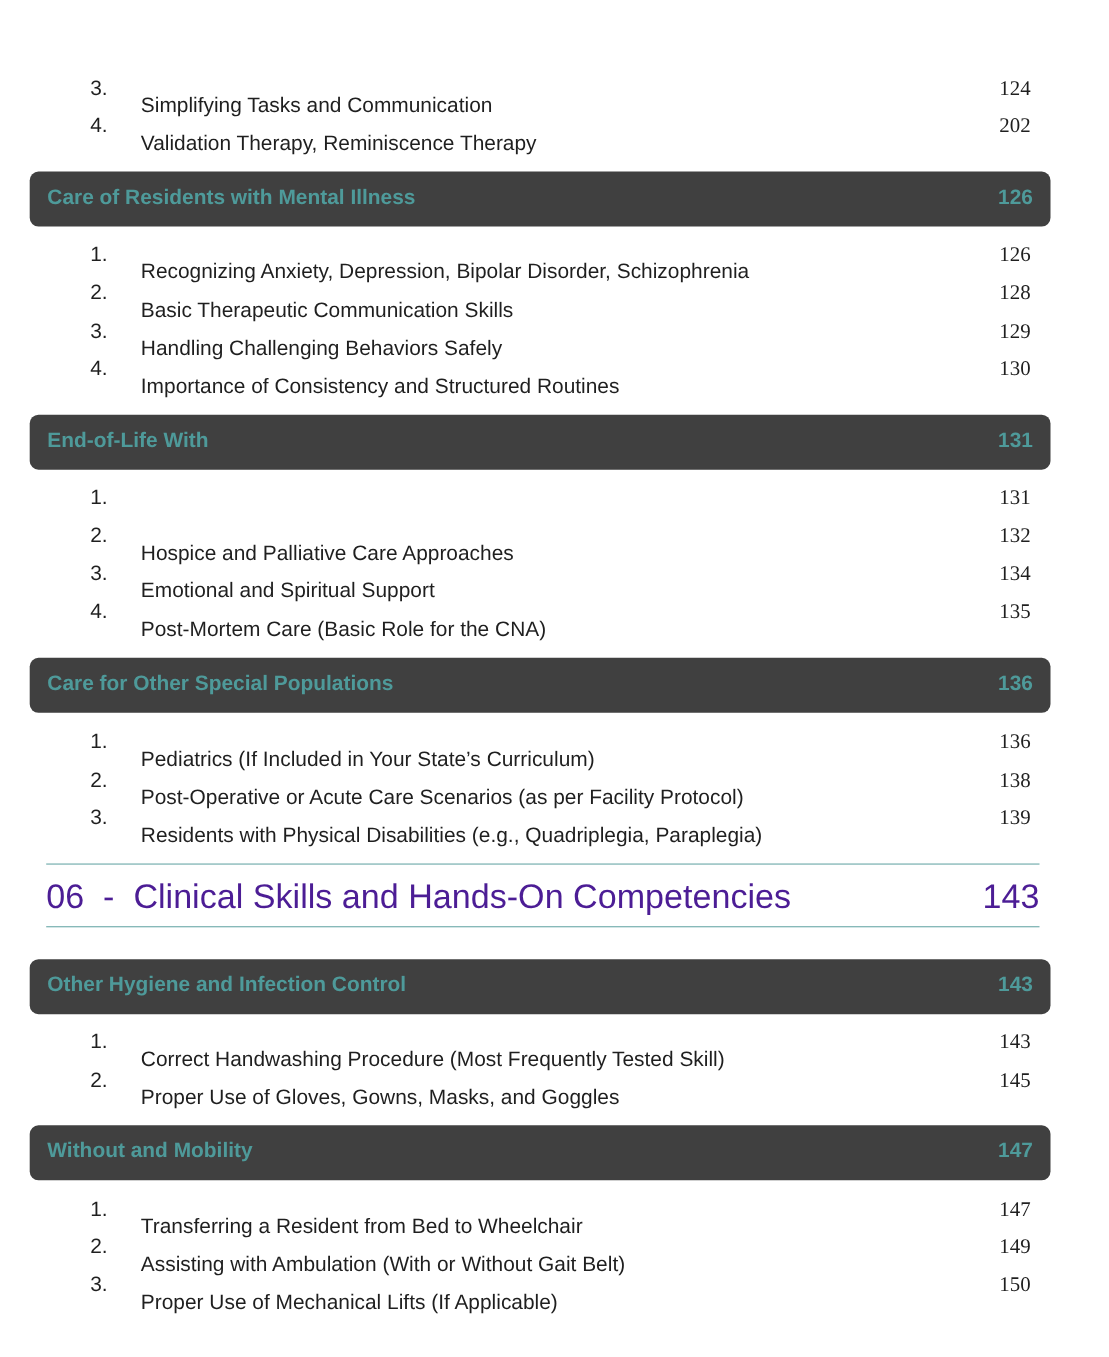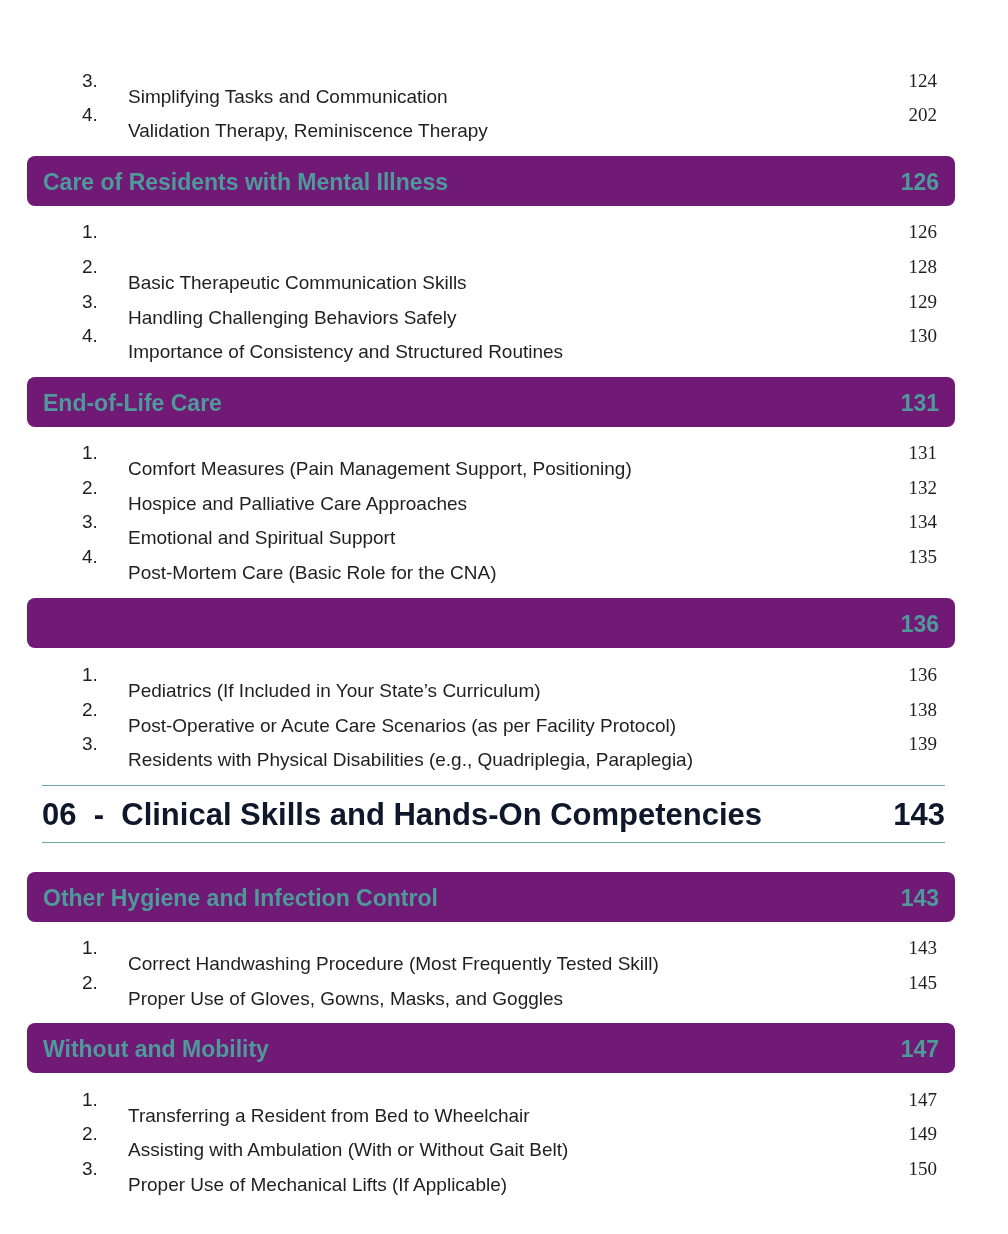--- a/index.html
+++ b/index.html
@@ -2,24 +2,24 @@
 <html><head>
 <meta charset="utf-8">
 <style>
   html, body { margin: 0; padding: 0; background: #ffffff; }
   body { width: 1008px; height: 1234px; position: relative; font-family: "Liberation Sans", sans-serif; color: #1f1f1f; }
   .page { position: absolute; left: 0; top: 0; width: 1008px; }
   .item { position: absolute; left: 0; width: 1008px; height: 30px; font-size: 19px; }
   .item .num { position: absolute; left: 82px; top: 4px; }
   .item .label { position: absolute; left: 128px; top: 20px; }
   .item .page-no { position: absolute; right: 71px; top: 4px; font-family: Liberation Serif, serif; }
-  .section { position: absolute; left: 27px; width: 928px; height: 50px; background: #701a75; border-radius: 8px; color: #4e9a9a; font-weight: bold; font-size: 23px; }
+  .section { position: absolute; left: 27px; width: 928px; height: 50px; background: #404040; border-radius: 8px; color: #4e9a9a; font-weight: bold; font-size: 19px; }
   .section .label { position: absolute; left: 16px; top: 13px; }
   .section .page-no { position: absolute; right: 16px; top: 13px; }
-  .chapter { position: absolute; left: 42px; width: 903px; height: 56px; border-top: 1.5px solid #6aa8a8; border-bottom: 1.5px solid #6aa8a8; color: #0f172a; font-weight: bold; font-size: 31px; }
+  .chapter { position: absolute; left: 42px; width: 903px; height: 56px; border-top: 1.5px solid #6aa8a8; border-bottom: 1.5px solid #6aa8a8; color: #4c1d95; font-weight: normal; font-size: 31px; }
   .chapter .label { position: absolute; left: 0; top: 11px; white-space: pre; }
   .chapter .page-no { position: absolute; right: 0; top: 11px; }
 </style>
 </head>
 <body>
 
 <div class="page">
 
   <div class="item" style="top:66px">
       <span class="num">3.</span>
@@ -31,64 +31,65 @@
       <span class="label">Validation Therapy, Reminiscence Therapy</span>
       <span class="page-no">202</span>
     </div>
 
   <div class="section" style="top:156px">
       <span class="label">Care of Residents with Mental Illness</span>
       <span class="page-no">126</span>
     </div>
   <div class="item" style="top:217px">
       <span class="num">1.</span>
+      <span class="label">Recognizing Anxiety, Depression, Bipolar Disorder, Schizophrenia</span>
       <span class="page-no">126</span>
     </div>
   <div class="item" style="top:252px">
       <span class="num">2.</span>
       <span class="label">Basic Therapeutic Communication Skills</span>
       <span class="page-no">128</span>
     </div>
   <div class="item" style="top:287px">
       <span class="num">3.</span>
       <span class="label">Handling Challenging Behaviors Safely</span>
       <span class="page-no">129</span>
     </div>
   <div class="item" style="top:321px">
       <span class="num">4.</span>
       <span class="label">Importance of Consistency and Structured Routines</span>
       <span class="page-no">130</span>
     </div>
 
   <div class="section" style="top:377px">
-      <span class="label">End-of-Life Care</span>
+      <span class="label">End-of-Life With</span>
       <span class="page-no">131</span>
     </div>
   <div class="item" style="top:438px">
       <span class="num">1.</span>
-      <span class="label">Comfort Measures (Pain Management Support, Positioning)</span>
       <span class="page-no">131</span>
     </div>
   <div class="item" style="top:473px">
       <span class="num">2.</span>
       <span class="label">Hospice and Palliative Care Approaches</span>
       <span class="page-no">132</span>
     </div>
   <div class="item" style="top:507px">
       <span class="num">3.</span>
       <span class="label">Emotional and Spiritual Support</span>
       <span class="page-no">134</span>
     </div>
   <div class="item" style="top:542px">
       <span class="num">4.</span>
       <span class="label">Post-Mortem Care (Basic Role for the CNA)</span>
       <span class="page-no">135</span>
     </div>
 
   <div class="section" style="top:598px">
+      <span class="label">Care for Other Special Populations</span>
       <span class="page-no">136</span>
     </div>
   <div class="item" style="top:660px">
       <span class="num">1.</span>
       <span class="label">Pediatrics (If Included in Your State’s Curriculum)</span>
       <span class="page-no">136</span>
     </div>
   <div class="item" style="top:695px">
       <span class="num">2.</span>
       <span class="label">Post-Operative or Acute Care Scenarios (as per Facility Protocol)</span>

